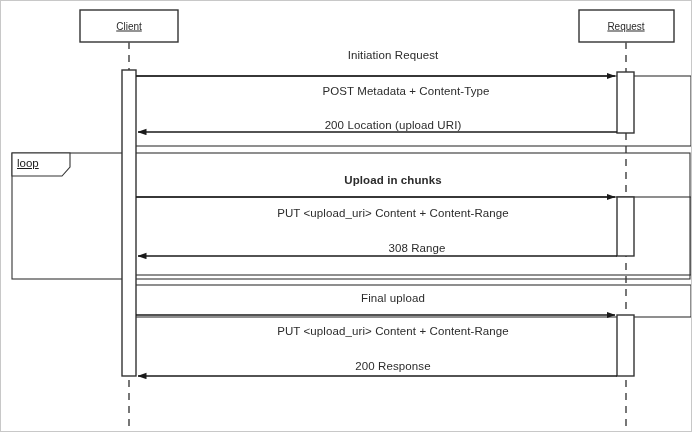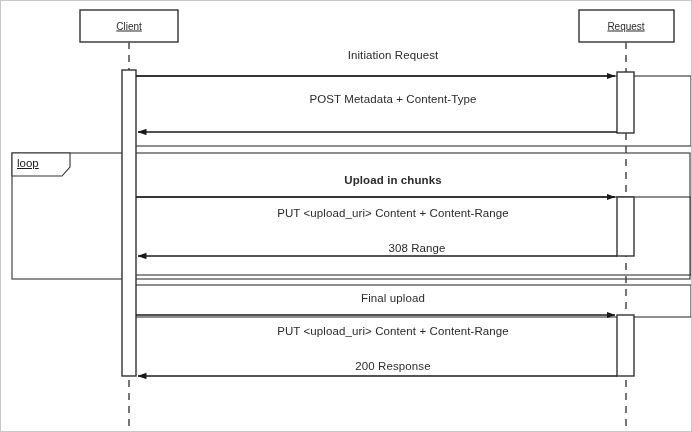--- a/index.html
+++ b/index.html
@@ -131,22 +131,23 @@
   </svg>
 
   <div class="actor-name" style="left:128px; top:25px;">Client</div>
 
   <div class="actor-name" style="left:625px; top:25px;">Request</div>
 
   <div class="frame-tag" style="left:16px; top:156px;">loop</div>
 
   <div class="lbl lbl-center" style="left:386px; top:48px;">Initiation Request</div>
 
-  <div class="lbl lbl-center" style="left:386px; top:84px;margin-top:8px;">POST Metadata + Content-Type</div>
+  <div class="lbl lbl-center" style="left:399px; top:84px;">POST Metadata + Content-Type</div>
 
+  <div class="lbl lbl-center" style="left:386px; top:118px;">200 Location (upload URI)</div>
 
   <div class="lbl lbl-center" style="left:386px; top:173px;font-weight:bold;">Upload in chunks</div>
 
   <div class="lbl lbl-center" style="left:386px; top:206px;">PUT &lt;upload_uri&gt; Content + Content-Range</div>
 
   <div class="lbl lbl-center" style="left:386px; top:241px;margin-left:24px;">308 Range</div>
 
   <div class="lbl lbl-center" style="left:386px; top:291px;">Final upload</div>
 
   <div class="lbl lbl-center" style="left:386px; top:324px;">PUT &lt;upload_uri&gt; Content + Content-Range</div>

